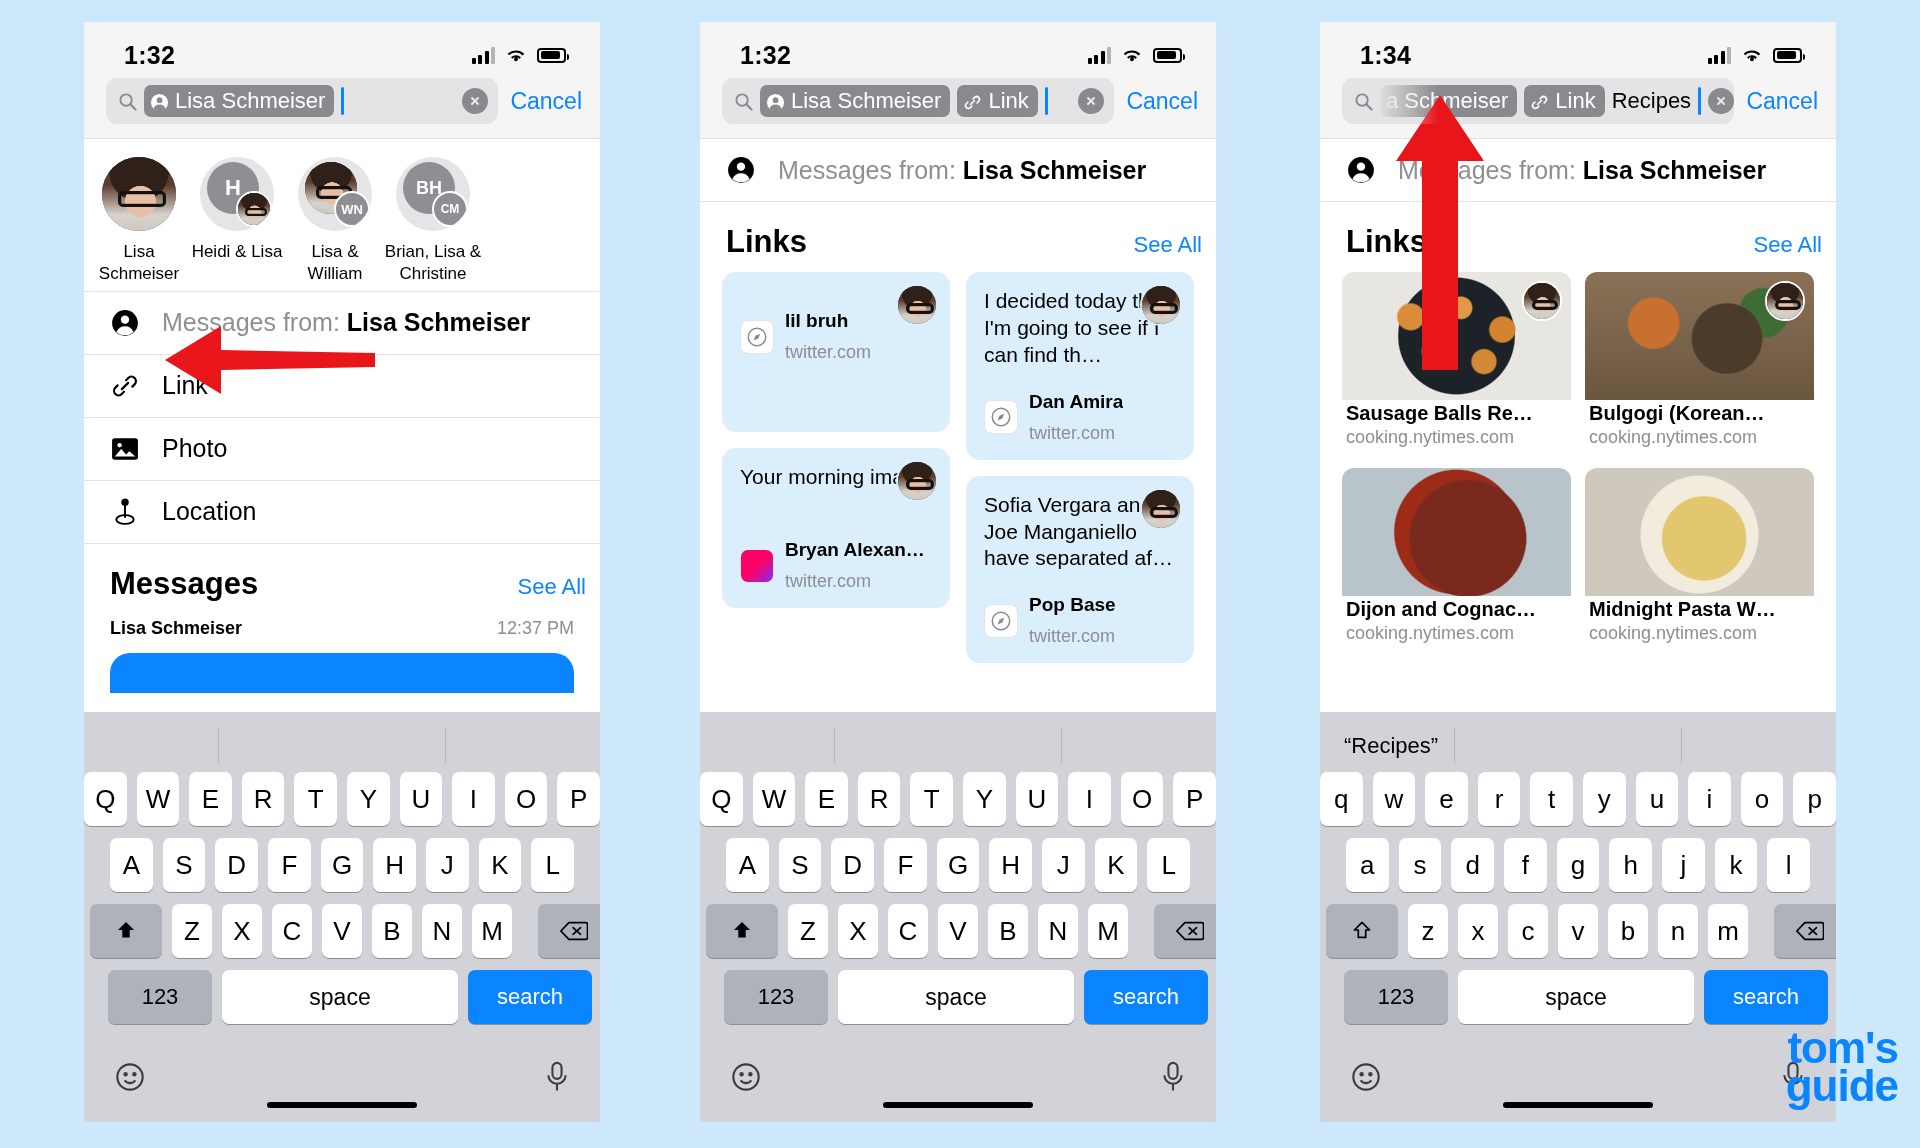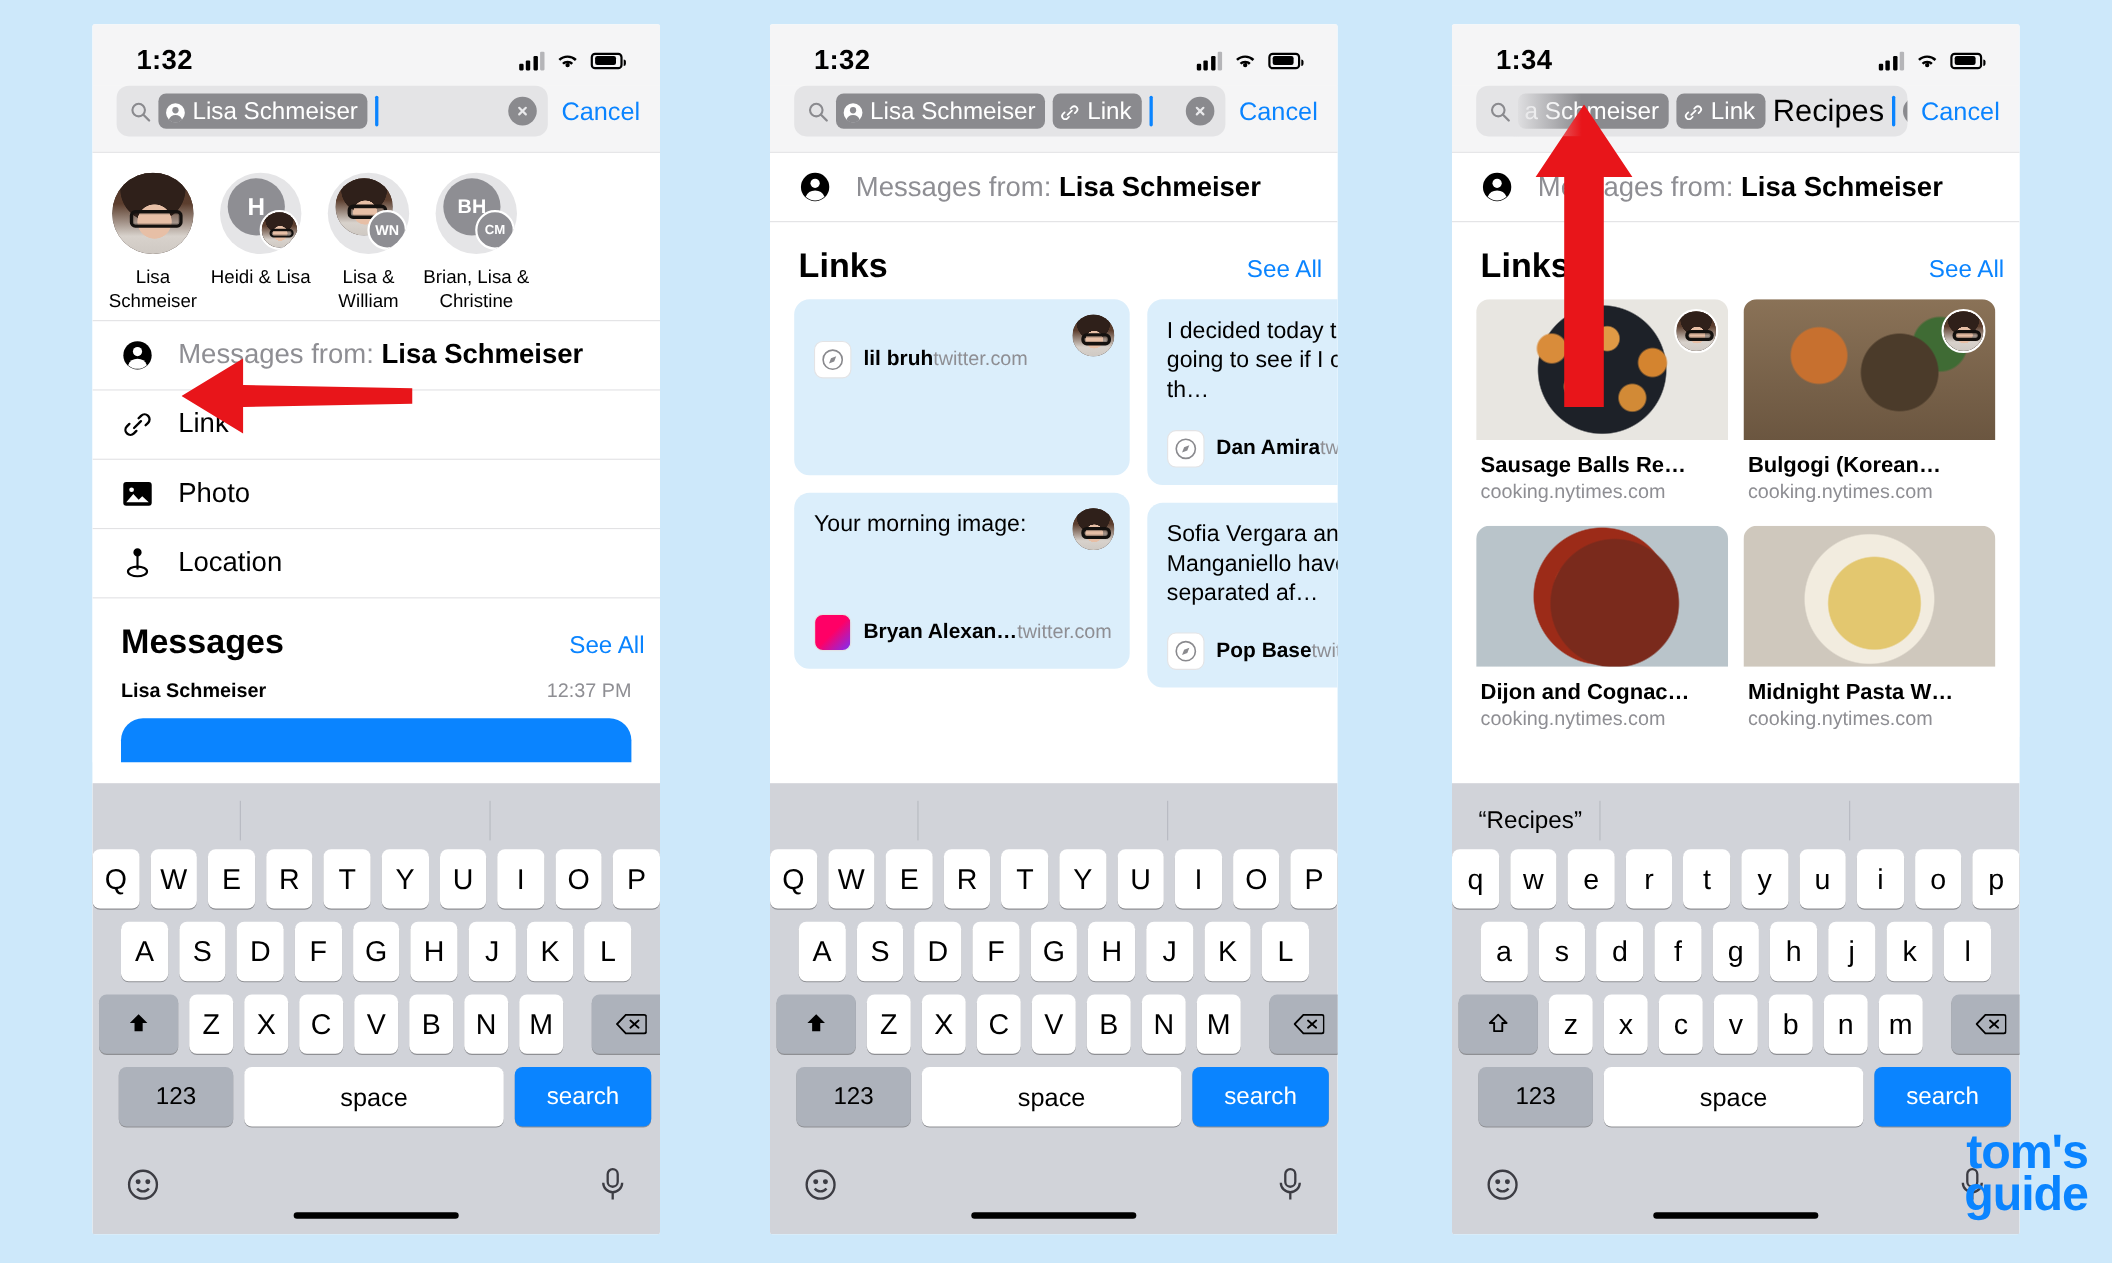--- a/index.html
+++ b/index.html
@@ -63,21 +63,21 @@
   .mag svg { display:block; }
   .token {
     display: flex; align-items: center; gap: 6px;
     background: #8a8a8e; color: #fff;
     border-radius: 7px; height: 32px;
     padding: 0 9px 0 6px;
     font-size: 22px; white-space: nowrap;
   }
   .token .tok-ico { width: 19px; height: 19px; display:block; flex:0 0 auto;}
   .caret { width: 3px; height: 28px; background: #0a84ff; border-radius: 2px; flex: 0 0 auto; }
-  .typed { font-size: 28px; color: #000; white-space: nowrap; }
+  .typed { font-size: 22px; color: #000; white-space: nowrap; }
   .clear-btn {
     width: 26px; height: 26px; border-radius: 50%;
     background: #8a8a8e; flex: 0 0 auto;
     display: flex; align-items: center; justify-content: center;
     margin-left: auto;
   }
   .clear-btn svg { display:block; }
   .cancel { color: #0a84ff; font-size: 23px; white-space: nowrap; padding-left: 2px;}
   .fade-left { position:absolute; left:34px; top:0; bottom:0; width:62px;
                background: linear-gradient(to right, #e4e4e6, rgba(228,228,230,0)); z-index: 3;}
@@ -135,21 +135,21 @@
   
   .cards { display:flex; gap: 16px; padding: 2px 22px 0 22px; }
   .cards-col { flex:1; display:flex; flex-direction:column; gap: 16px; }
   .lcard { background:#dbeefb; border-radius: 14px; padding: 16px 16px 16px 18px; position:relative; min-height: 160px;
            display:flex; flex-direction:column; justify-content:space-between;}
   .lcard-text { font-size: 21px; line-height: 1.28; color:#000; }
   .lcard-av { position:absolute; right:12px; top:12px; width:42px; height:42px; border-radius:50%; overflow:hidden; border:2px solid #dbeefb;}
   .lcard-foot { display:flex; align-items:center; gap:11px; margin-top: 22px; }
   .favicon { width:34px; height:34px; border-radius:8px; background:#fff; display:flex; align-items:center; justify-content:center; flex:0 0 auto; border:1px solid #e3e3e5;}
   .favicon.pink { background: linear-gradient(135deg,#f06 0 50%,#7b2ff7 100%); }
-  .lf-texts { display:flex; gap:0; min-width:0;}
+  .lf-texts { display:flex; flex-direction:column; gap:10px; min-width:0;}
   .lf-title { font-size: 19px; font-weight: 700; color:#000; white-space:nowrap; overflow:hidden; text-overflow:ellipsis;}
   .lf-domain { font-size: 18px; color:#8e8e93; }
 
   
   .rcards { display:flex; gap: 14px; padding: 2px 22px 0 22px; }
   .rcol { flex:1; display:flex; flex-direction:column; gap: 14px; }
   .rcard { border-radius: 12px; overflow:hidden; background:#fff; }
   .rthumb { height: 128px; position:relative; }
   .rthumb.t1 { background:
       radial-gradient(circle at 30% 35%, #d98c3a 0 7%, rgba(0,0,0,0) 8%),
@@ -165,21 +165,21 @@
       linear-gradient(to bottom,#8a7257,#6b5640);}
   .rthumb.t3 { background:
       radial-gradient(circle at 55% 55%, #7a2a1c 0 40%, rgba(0,0,0,0) 41%),
       radial-gradient(circle at 38% 40%, #b5391f 0 9%, rgba(0,0,0,0) 10%),
       radial-gradient(circle at 68% 62%, #a83420 0 9%, rgba(0,0,0,0) 10%),
       radial-gradient(circle at 50% 50%, #9c2b18 0 47%, #b9c4ca 48%);}
   .rthumb.t4 { background:
       radial-gradient(circle at 52% 55%, #e3c76f 0 30%, rgba(0,0,0,0) 31%),
       radial-gradient(circle at 50% 52%, #f2ecdf 0 44%, #cfc8bd 45%);}
   .rcard-av { position:absolute; right:9px; top:9px; width:40px; height:40px; border-radius:50%; overflow:hidden; border:2px solid #fff;}
-  .rtitle { font-size: 20px; font-weight:700; color:#000; padding: 12px 4px 2px 4px; white-space:nowrap; overflow:hidden; text-overflow:ellipsis;}
+  .rtitle { font-size: 20px; font-weight:700; color:#000; padding: 2px 4px 2px 4px; white-space:nowrap; overflow:hidden; text-overflow:ellipsis;}
   .rdomain { font-size: 18px; color:#8e8e93; padding: 0 4px 6px 4px; }
 
   
   .kb { position:absolute; left:0; right:0; bottom:0; background:#d1d3d9; padding-top: 8px; }
   .kb-sugg { height: 52px; display:flex; align-items:center; justify-content:center; position:relative;}
   .kb-sugg .sep { position:absolute; top:8px; bottom:8px; width:1px; background:#b6b9c0; }
   .kb-sugg .quoted { font-size: 22px; color:#000; }
   .kb-row { display:flex; justify-content:center; gap: 10px; margin-bottom: 12px; }
   .key {
     background:#fff; border-radius: 7px; height: 54px; min-width: 40px;

